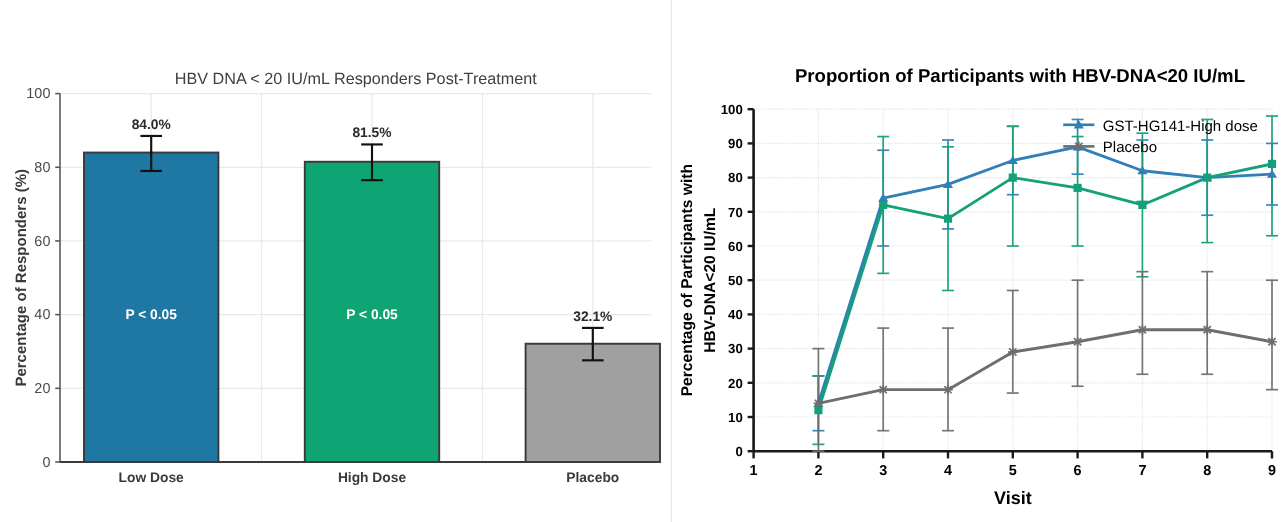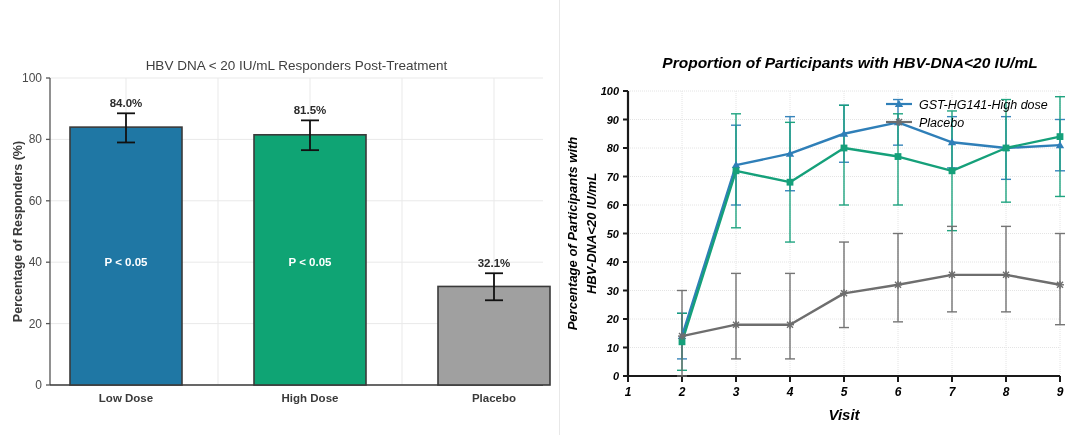--- a/index.html
+++ b/index.html
@@ -4,21 +4,21 @@
 <style>
   html,body{margin:0;padding:0;background:#ffffff;}
   body{width:1073px;height:435px;overflow:hidden;font-family:"Liberation Sans",sans-serif;}
   .page{position:relative;width:1073px;height:435px;background:#fff;}
 
   
   text{font-family:"Liberation Sans",sans-serif;}
 
   
   #left-panel{position:absolute;left:0;top:0;width:608px;height:435px;}
-  #right-panel{position:absolute;left:560px;top:0;width:513px;height:435px;font-style:italic;}
+  #right-panel{position:absolute;left:560px;top:0;width:513px;height:435px;}
 
   .sep{position:absolute;left:559px;top:0;width:1px;height:435px;background:#e8e8e8;}
 </style>
 </head>
 <body>
 
 <div class="page">
 
   <div class="sep"></div>
 

